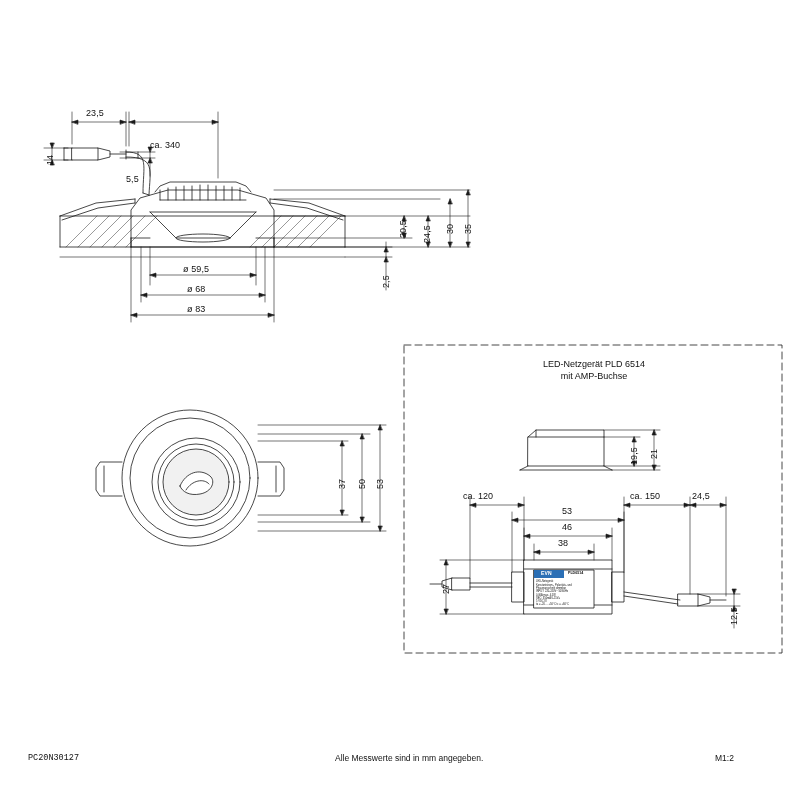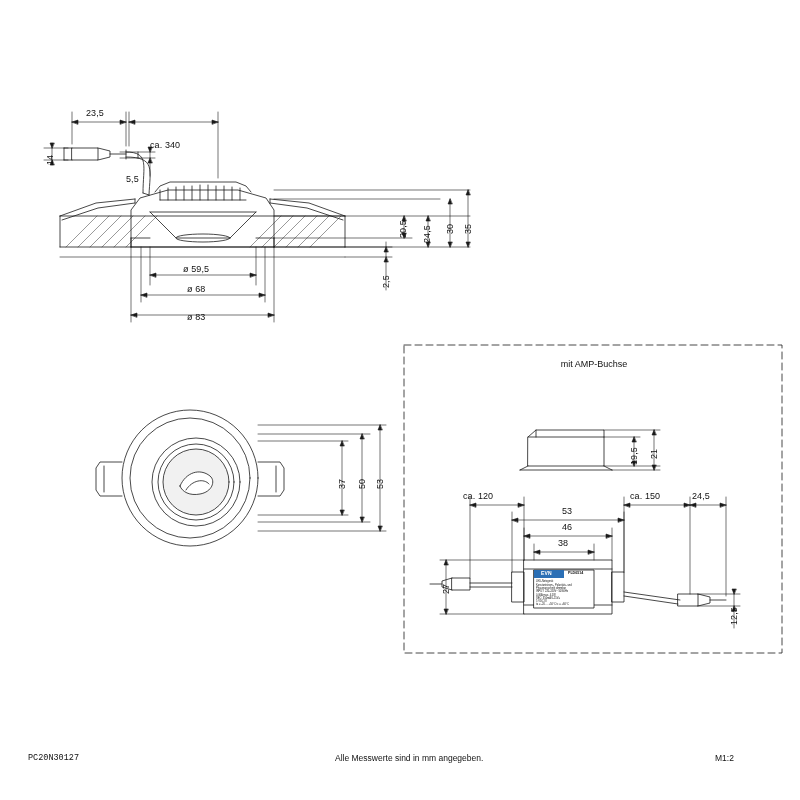--- a/index.html
+++ b/index.html
@@ -376,27 +376,28 @@
   <div class="lbl" style="left:126px;top:174px;">5,5</div>
 
   <div class="lbl rot" style="left:398px;top:238px;transform:rotate(-90deg);">20,5</div>
   <div class="lbl rot" style="left:422px;top:243px;transform:rotate(-90deg);">24,5</div>
   <div class="lbl rot" style="left:445px;top:234px;transform:rotate(-90deg);">30</div>
   <div class="lbl rot" style="left:463px;top:234px;transform:rotate(-90deg);">35</div>
   <div class="lbl rot" style="left:381px;top:288px;transform:rotate(-90deg);">2,5</div>
 
   <div class="lbl" style="left:183px;top:264px;">ø 59,5</div>
   <div class="lbl" style="left:187px;top:284px;">ø 68</div>
-  <div class="lbl" style="left:187px;top:304px;margin-top:8px;">ø 83</div>
+  <div class="lbl" style="left:187px;top:304px;">ø 83</div>
 
   <div class="lbl rot" style="left:337px;top:489px;transform:rotate(-90deg);">37</div>
   <div class="lbl rot" style="left:357px;top:489px;transform:rotate(-90deg);">50</div>
   <div class="lbl rot" style="left:375px;top:489px;transform:rotate(-90deg);">53</div>
 
   <div class="title-box" style="left:444px;top:358px;width:300px;">
+    <div>LED-Netzgerät PLD 6514</div>
     <div>mit AMP-Buchse</div>
   </div>
 
   <div class="lbl rot" style="left:629px;top:465px;transform:rotate(-90deg);">19,5</div>
   <div class="lbl rot" style="left:649px;top:459px;transform:rotate(-90deg);">21</div>
 
   <div class="lbl" style="left:463px;top:491px;">ca. 120</div>
   <div class="lbl" style="left:630px;top:491px;">ca. 150</div>
   <div class="lbl" style="left:692px;top:491px;">24,5</div>
   <div class="lbl" style="left:562px;top:506px;">53</div>

